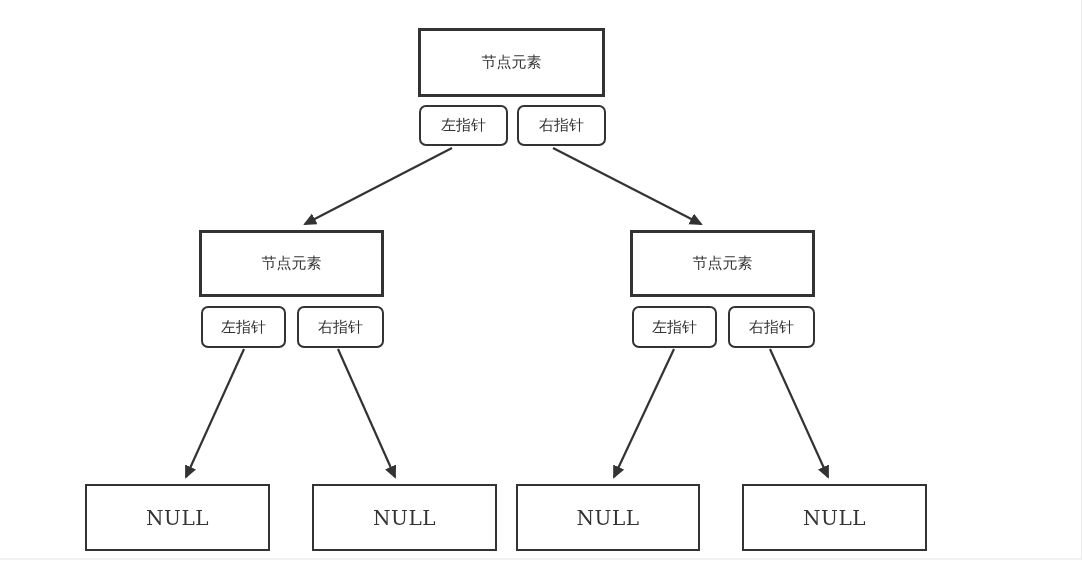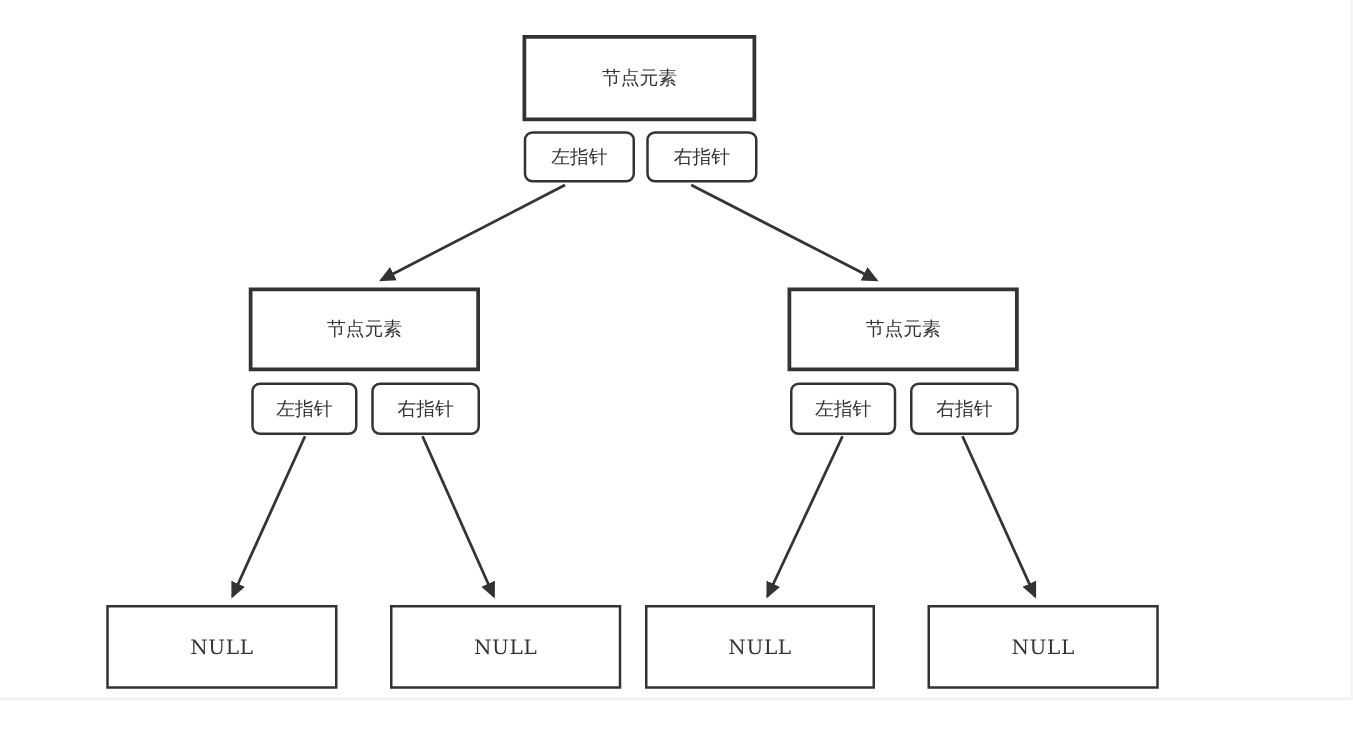--- a/index.html
+++ b/index.html
@@ -25,21 +25,21 @@
     position: absolute;
     background: #ffffff;
     border: 2px solid #333333;
     display: flex; align-items: center; justify-content: center;
     color: #333333;
     font-size: 15px;
   }
   .element-box { border-width: 3px; }
   .pointer-box { border-radius: 7px; border-width: 2px; }
   .null-box {
-    font-size: 16px;
+    font-size: 20px;
     letter-spacing: 0.5px;
     font-family: "DejaVu Serif", "Liberation Serif", serif;
   }
   .watermark {
     position: absolute;
     right: 6px; top: 552px;
     font-family: "Liberation Sans", "DejaVu Sans", sans-serif;
     font-size: 18px;
     color: #c6c6c6;
     user-select: none;

